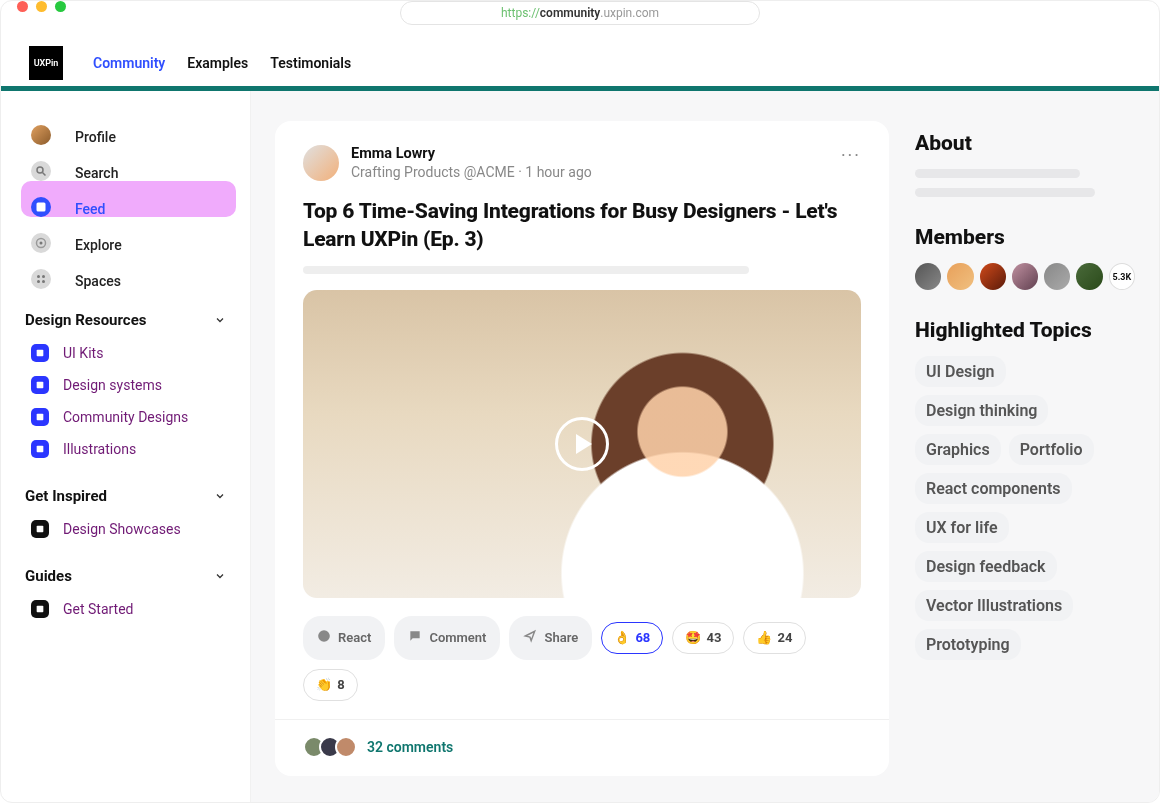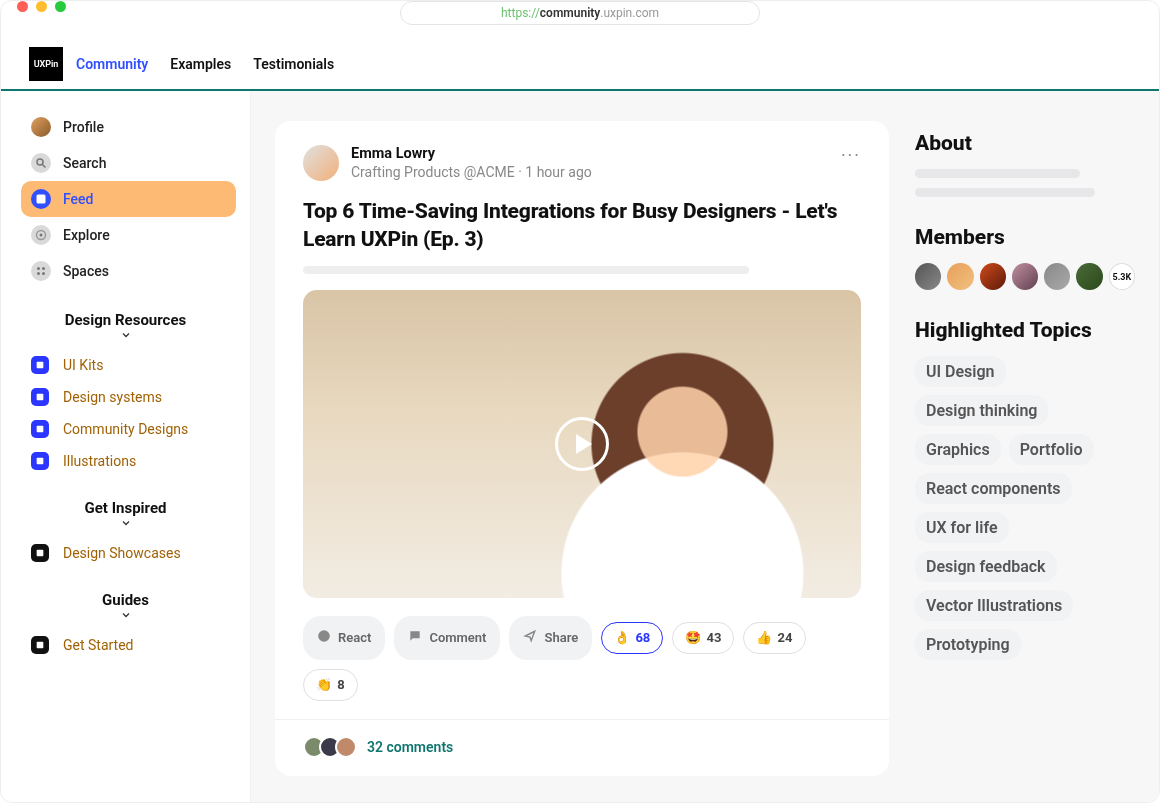--- a/index.html
+++ b/index.html
@@ -4,37 +4,37 @@
 <style>
 * { margin:0; padding:0; box-sizing:border-box; font-family: -apple-system, BlinkMacSystemFont, "Segoe UI", Roboto, sans-serif; }
 body { background:#fff; width:1160px; height:803px; overflow:hidden; color:#111; border:1px solid #eee; border-radius:12px; }
 .titlebar { height:38px; display:flex; padding:0 16px; position:relative; }
 .dots { display:flex; gap:8px; }
 .dot { width:11px; height:11px; border-radius:50%; }
 .dot.r{background:#fe5f57;} .dot.y{background:#febc2e;} .dot.g{background:#27c93f;}
 .urlbar { position:absolute; left:50%; transform:translateX(-50%); width:360px; height:24px; border:1px solid #e4e4e4; border-radius:14px; display:flex; align-items:center; justify-content:center; font-size:12px; color:#999; }
 .urlbar .proto{color:#6cc070;}
 .urlbar .sub{color:#333;font-weight:600;}
-.topnav { height:52px; display:flex; align-items:center; padding:0 28px; gap:5px; border-bottom:2px solid #0f766e; }
+.topnav { height:52px; display:flex; align-items:center; padding:0 28px; gap:22px; border-bottom:5px solid #0f766e; }
 .logo { width:34px; height:34px; background:#000; color:#fff; font-size:9px; display:flex; align-items:center; justify-content:center; font-weight:600; }
 .navlink { font-size:14px; font-weight:600; color:#111; cursor:pointer; }
 .navlink.active{ color:#304ffe; }
 
 .layout { display:flex; height:calc(803px - 90px); }
 .sidebar { width:250px; padding:18px 14px 18px 20px; border-right:1px solid #f1f1f1; overflow:hidden; }
-.sbitem { display:flex; align-items:center; gap:12px; height:36px; padding:0 10px; border-radius:10px; font-size:14px; font-weight:500; color:#222; cursor:pointer; }
-.sbitem.active{ background:#fdba74; color:#304ffe; }
+.sbitem { display:flex; align-items:flex-end; gap:24px; height:36px; padding:0 10px; border-radius:10px; font-size:14px; font-weight:500; color:#222; cursor:pointer; }
+.sbitem.active{ background:#f0abfc; color:#304ffe; }
 .sbicon{ width:20px; height:20px; border-radius:50%; background:#d9d9d9; display:flex; align-items:center; justify-content:center; }
 .sbicon.av{ background:linear-gradient(135deg,#e0a060,#8a5a2a); }
 .sbicon.active{ background:#304ffe; }
 .sbicon svg{ width:12px; height:12px; }
 
-.sectitle { display:flex; justify-content:space-between; align-items:center; font-size:15px; font-weight:700; margin:22px 10px 8px 4px; cursor:pointer;flex-direction:column; }
+.sectitle { display:flex; justify-content:space-between; align-items:center; font-size:15px; font-weight:700; margin:22px 10px 8px 4px; cursor:pointer; }
 .chev { width:12px; height:12px; }
-.resitem{ display:flex; align-items:center; gap:14px; height:32px; padding:0 10px; font-size:14px; color:#a16207; cursor:pointer; }
+.resitem{ display:flex; align-items:center; gap:14px; height:32px; padding:0 10px; font-size:14px; color:#701a75; cursor:pointer; }
 .resicon{ width:18px; height:18px; border-radius:5px; background:#2b36ff; display:flex; align-items:center; justify-content:center; }
 .resicon.dk{ background:#111; }
 .resicon svg{width:10px;height:10px;}
 
 .main { flex:1; background:#f7f7f8; padding:30px 24px; overflow:hidden; display:flex; gap:26px; }
 .feed { flex:1; }
 .card{ background:#fff; border-radius:16px; padding:24px 28px 18px; margin-bottom:28px; }
 .posthead{ display:flex; align-items:flex-start; gap:12px; }
 .avatar{ width:36px; height:36px; border-radius:50%; background:linear-gradient(135deg,#e0e0e0,#f2b07a); }
 .author{ font-weight:700; font-size:14.5px; }

